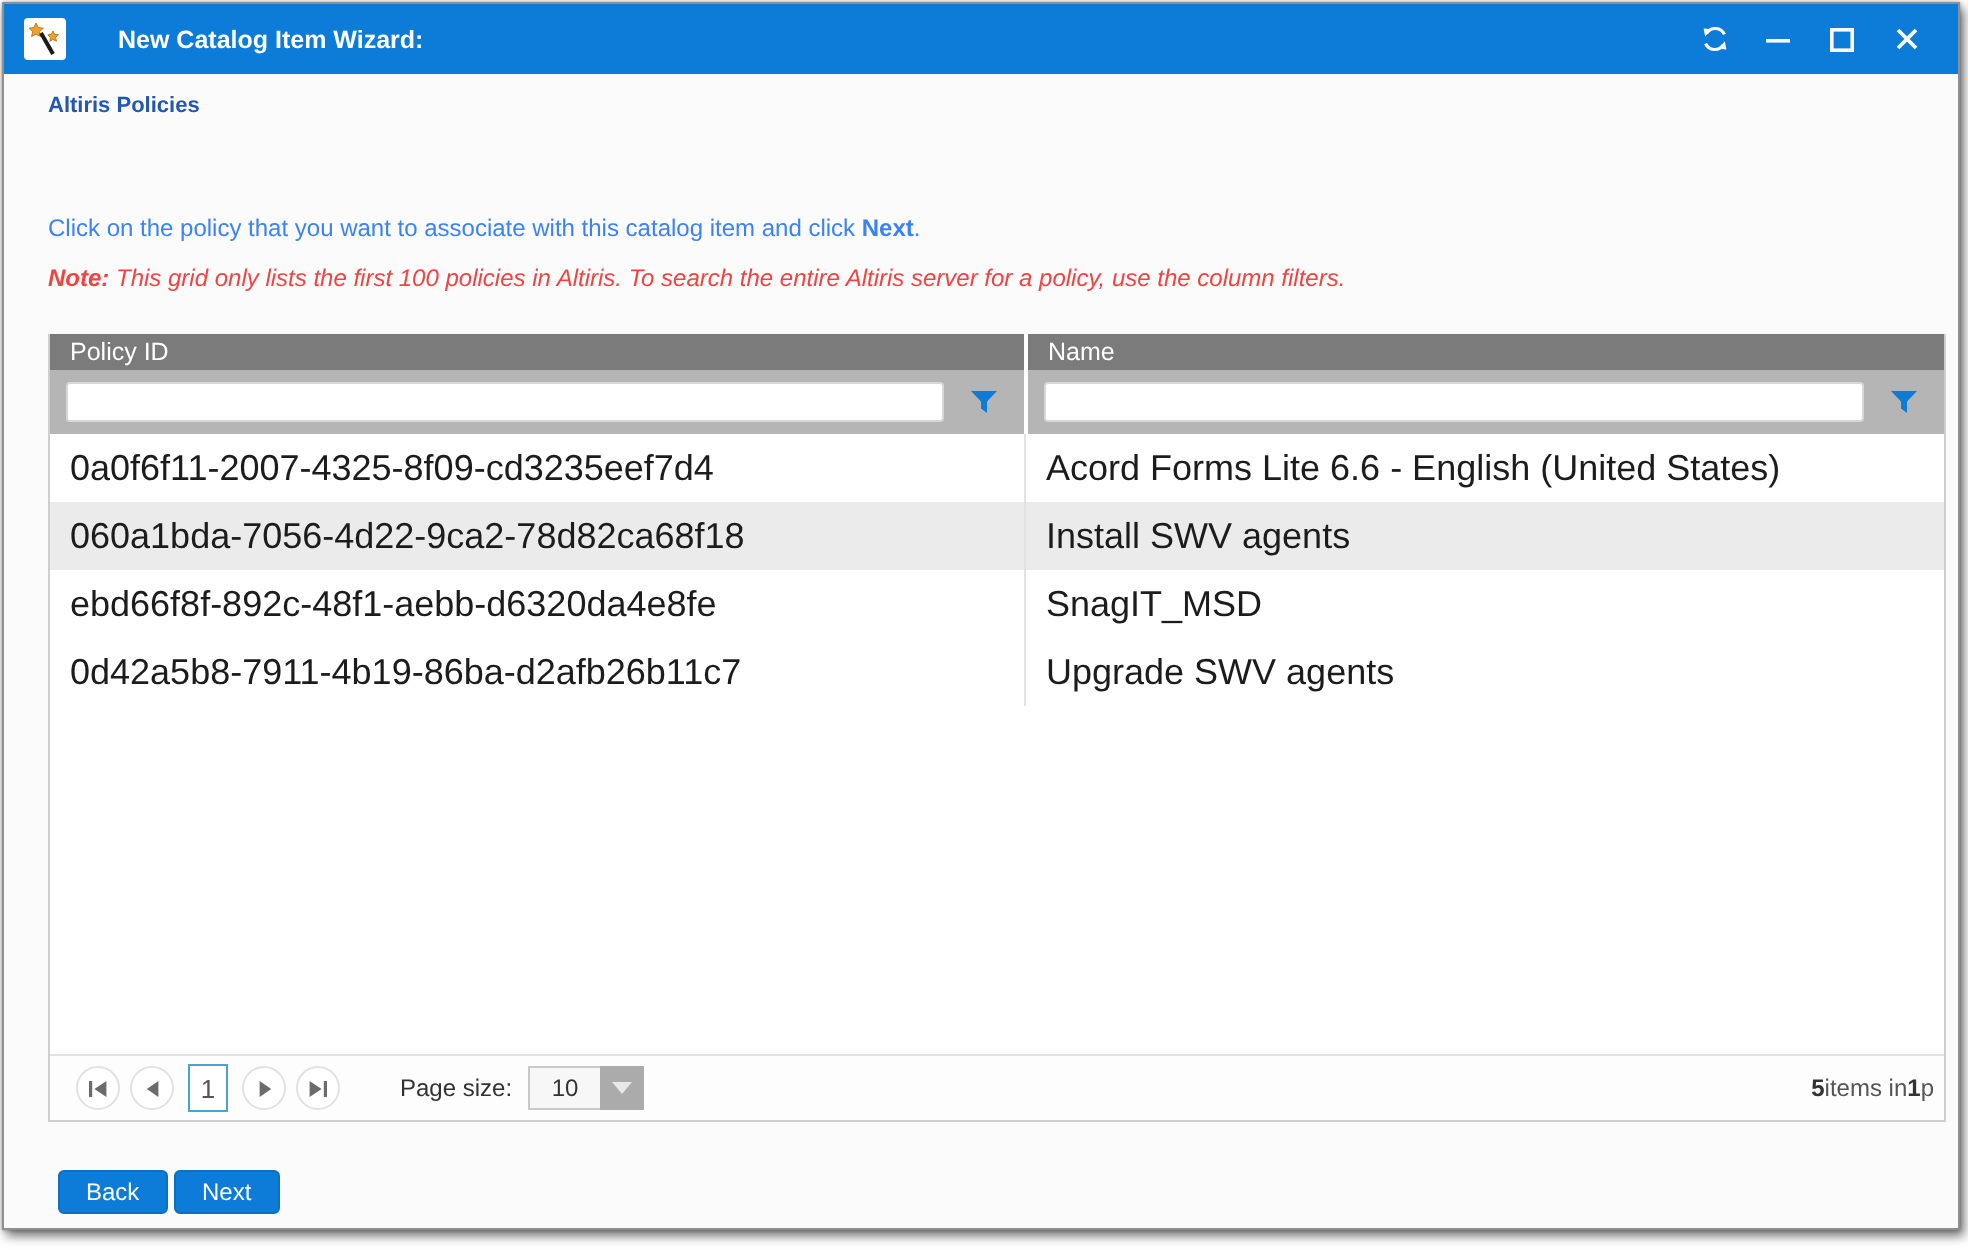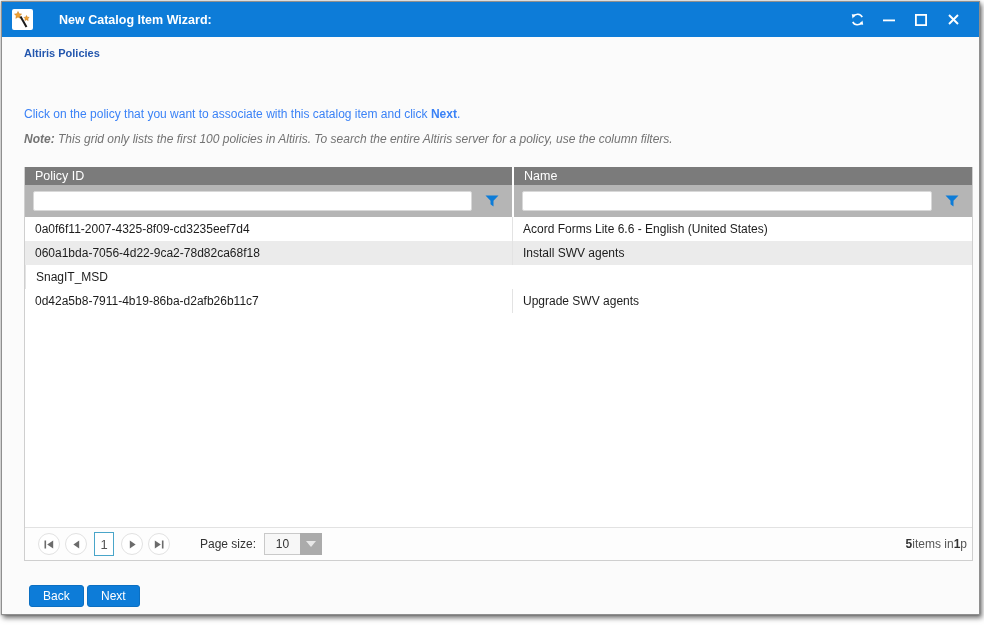--- a/index.html
+++ b/index.html
@@ -26,21 +26,21 @@
   .win-btn {
     width:32px; height:26px; display:flex; align-items:center; justify-content:center;
     cursor:pointer; color:#fff;
   }
 
   
   .content { position:absolute; left:0; top:35px; right:0; bottom:0; }
   .page-title { position:absolute; left:22px; top:10px; font-size:11px; font-weight:bold; color:#2457ae; }
   .instruction { position:absolute; left:22px; top:70px; font-size:12px; color:#3b82f6; }
   .instruction b { font-weight:bold; }
-  .note { position:absolute; left:22px; top:95px; font-size:12px; font-style:italic; color:#737373; }
+  .note { position:absolute; left:22px; top:95px; font-size:12px; font-style:italic; color:#ef4444; }
   .note b { font-weight:bold; }
 
   
   .grid {
     position:absolute; left:22px; top:130px; width:949px; height:394px;
     border:1px solid #cfcfcf; border-top:none; background:#ffffff;
     display:flex; flex-direction:column;
   }
   .grid-header { display:flex; height:18px; flex:0 0 auto; }
   .grid-header .hcell {
@@ -54,21 +54,21 @@
   }
   .col-id   { width:487px; flex:0 0 auto; }
   .col-name { flex:1; border-left:2px solid #ffffff; }
   .filter-input {
     flex:1; height:20px; border:1px solid #d8d8d8; border-radius:2px;
     background:#ffffff; font-size:12px; padding:0 5px; outline:none;
     font-family:"Liberation Sans", sans-serif;
   }
   .filter-btn { margin-left:13px; width:14px; height:12px; cursor:pointer; display:flex; }
 
-  .grid-row { display:flex; height:24px; flex:0 0 auto; font-size:12px; color:#1c1c1c; cursor:pointer; }
+  .grid-row { display:flex; height:34px; flex:0 0 auto; font-size:18px; color:#1c1c1c; cursor:pointer; }
   .grid-row.alt { background:#ebebeb; }
   .grid-row .cell { display:flex; align-items:center; padding-left:10px; overflow:hidden; white-space:nowrap; }
   .grid-row .cell.col-name { border-left:1px solid #e3e3e3; }
   .grid-filler { flex:1; background:#ffffff; }
 
   
   .pager {
     height:33px; flex:0 0 auto; background:#fdfdfd; border-top:1px solid #e2e2e2;
     display:flex; align-items:center; padding:0 8px; position:relative;
   }
@@ -185,20 +185,21 @@
 
         <div class="grid-row">
           <div class="cell col-id">0a0f6f11-2007-4325-8f09-cd3235eef7d4</div>
           <div class="cell col-name">Acord Forms Lite 6.6 - English (United States)</div>
         </div>
         <div class="grid-row alt">
           <div class="cell col-id">060a1bda-7056-4d22-9ca2-78d82ca68f18</div>
           <div class="cell col-name">Install SWV agents</div>
         </div>
         <div class="grid-row">
+          <div class="cell col-id">ebd66f8f-892c-48f1-aebb-d6320da4e8fe</div>
           <div class="cell col-name">SnagIT_MSD</div>
         </div>
         <div class="grid-row">
           <div class="cell col-id">0d42a5b8-7911-4b19-86ba-d2afb26b11c7</div>
           <div class="cell col-name">Upgrade SWV agents</div>
         </div>
 
         <div class="grid-filler"></div>
 
         <div class="pager">

